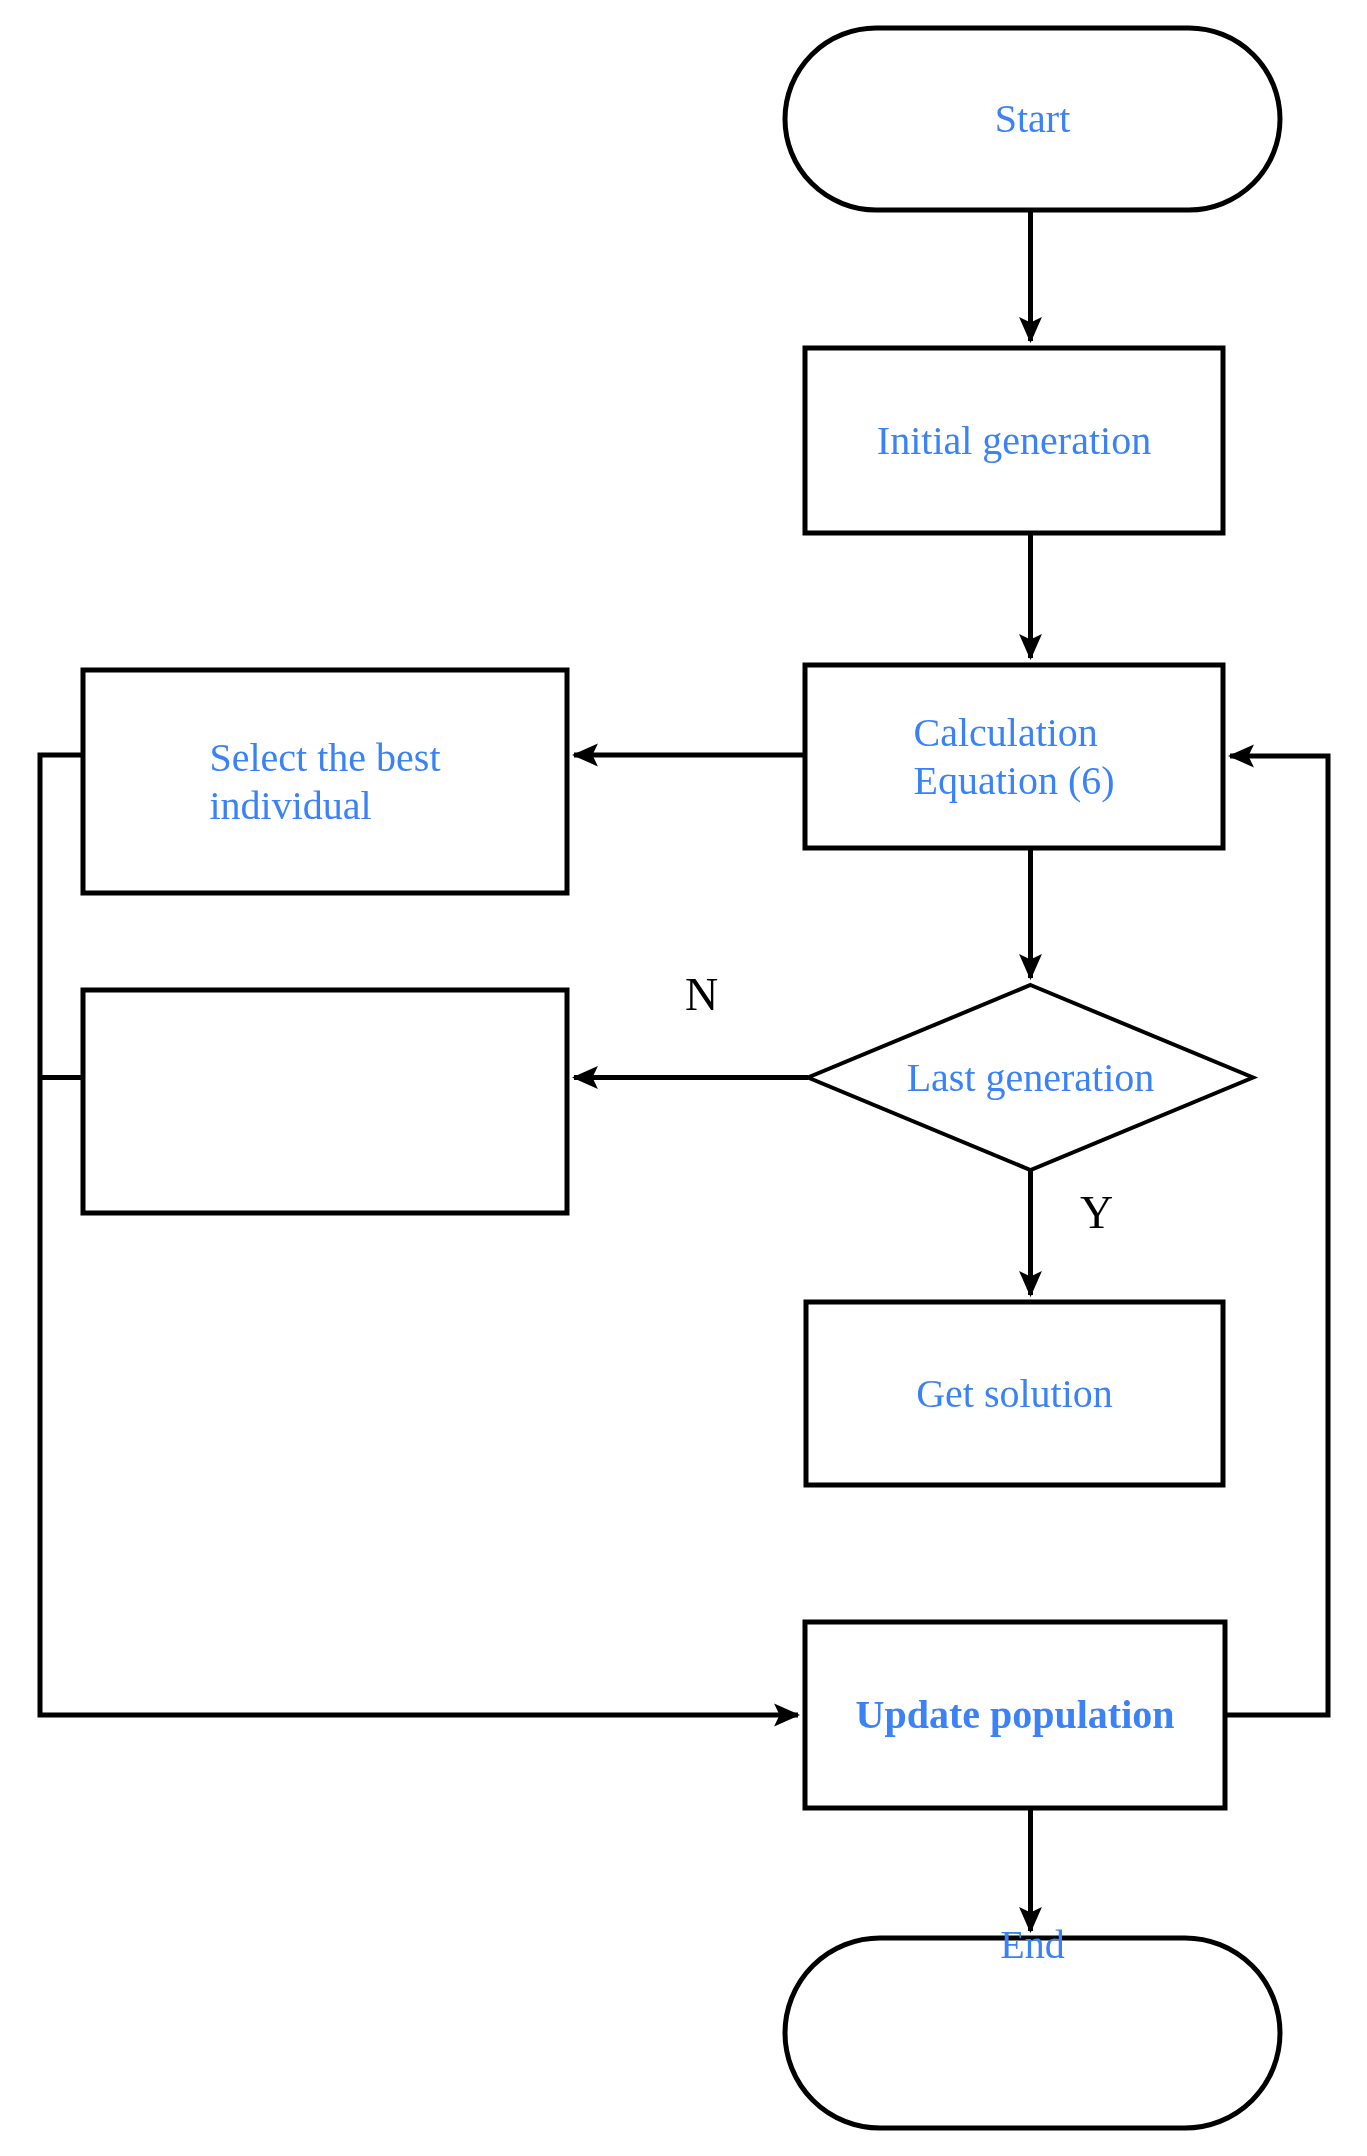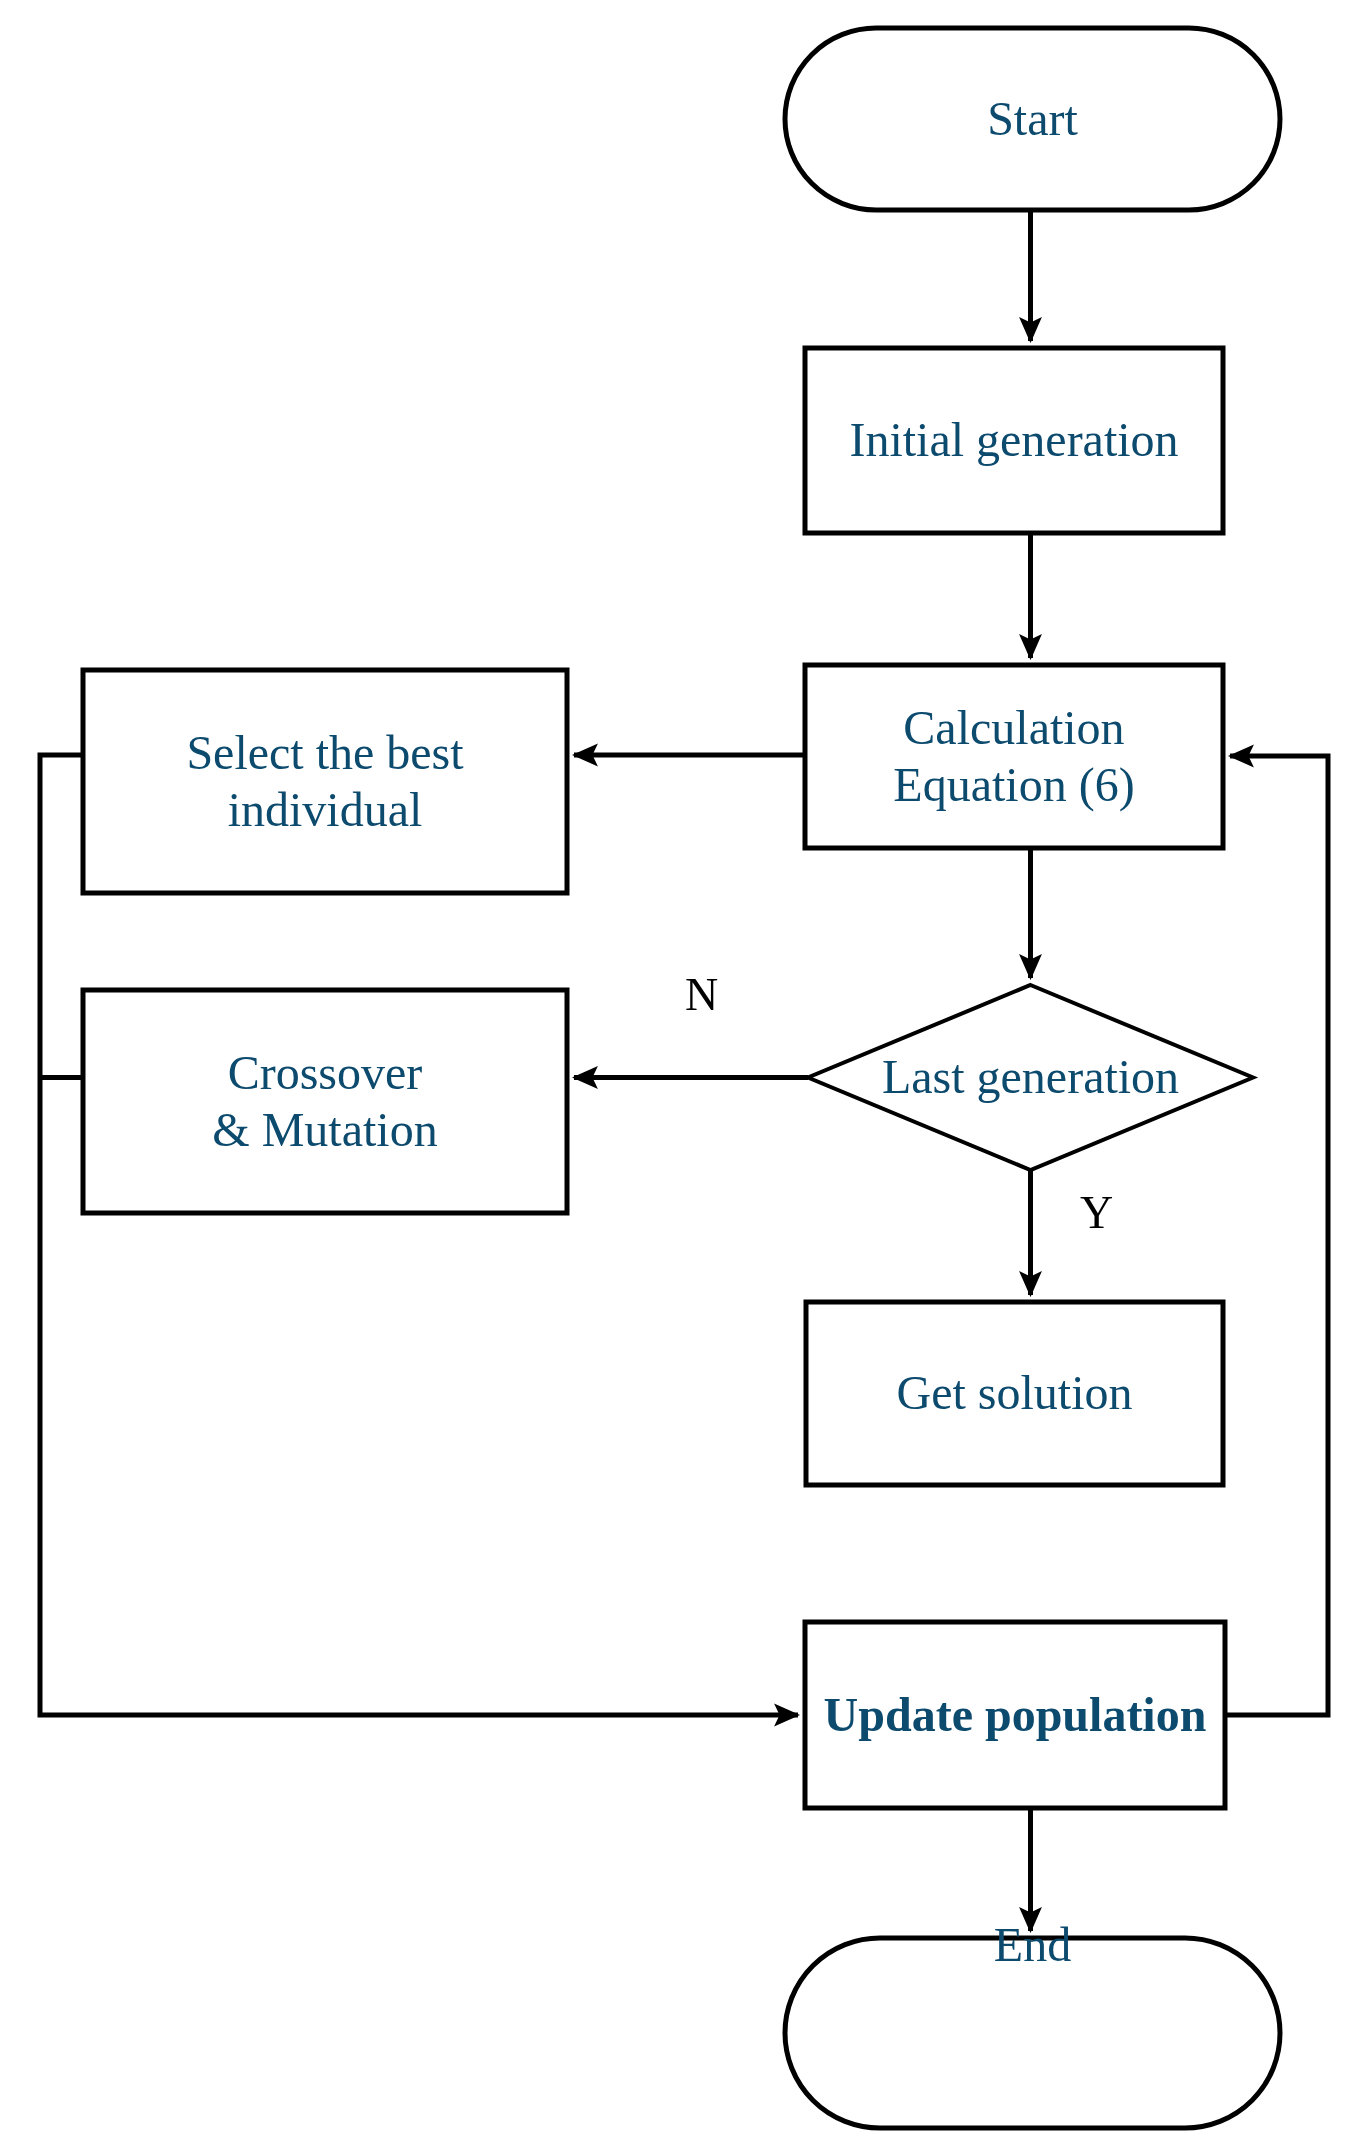--- a/index.html
+++ b/index.html
@@ -20,24 +20,24 @@
     top: 0;
     left: 0;
     width: 1367px;
     height: 2156px;
   }
   .node-label {
     position: absolute;
     display: flex;
     align-items: center;
     justify-content: center;
-    text-align: center;
-    color: #0c4a6e;
+    text-align: left;
+    color: #3b82f6;
     font-family: "Liberation Serif", "DejaVu Serif", serif;
-    font-size: 48px;
+    font-size: 40px;
     line-height: 1.18;
     white-space: pre-line;
     pointer-events: none;
   }
   .edge-label {
     position: absolute;
     color: #000000;
     font-family: "Liberation Serif", "DejaVu Serif", serif;
     font-size: 46px;
     line-height: 1;
@@ -100,22 +100,20 @@
   <div class="node-label" style="left:785px; top:28px; width:495px; height:182px;">Start</div>
 
   <div class="node-label" style="left:805px; top:348px; width:418px; height:185px;">Initial generation</div>
 
   <div class="node-label" style="left:805px; top:665px; width:418px; height:183px;font-family:Liberation Serif, serif;">Calculation
 Equation (6)</div>
 
   <div class="node-label" style="left:83px; top:670px; width:484px; height:223px;">Select the best
 individual</div>
 
-  <div class="node-label" style="left:83px; top:990px; width:484px; height:223px;">Crossover
-&amp; Mutation</div>
 
   <div class="node-label" style="left:808px; top:985px; width:445px; height:185px;">Last generation</div>
 
   <div class="node-label" style="left:806px; top:1302px; width:417px; height:183px;">Get solution</div>
 
   <div class="node-label" style="left:805px; top:1622px; width:420px; height:186px;font-weight:bold;">Update population</div>
 
   <div class="node-label" style="left:785px; top:1850px; width:495px; height:190px;">End</div>
 
   <div class="edge-label" style="left:685px; top:972px;">N</div>

